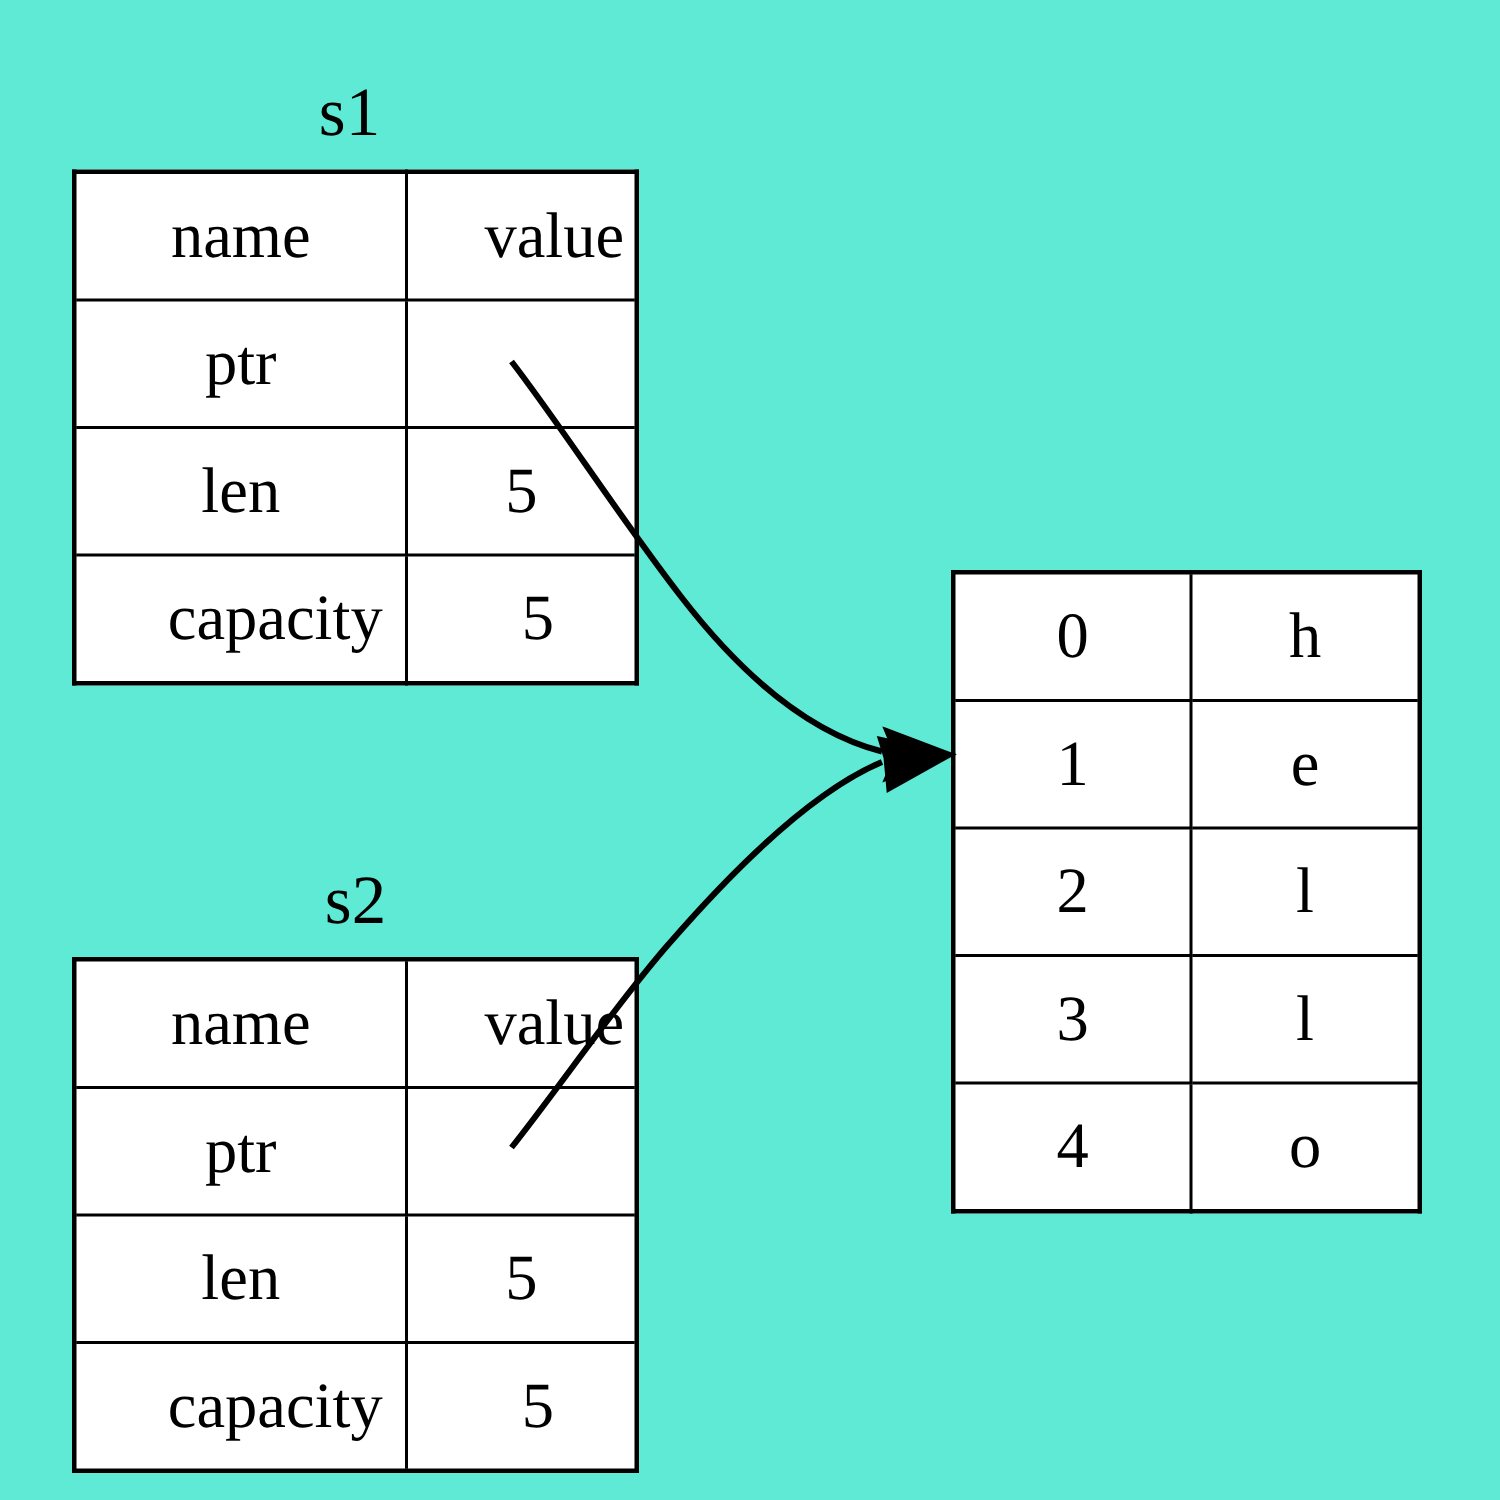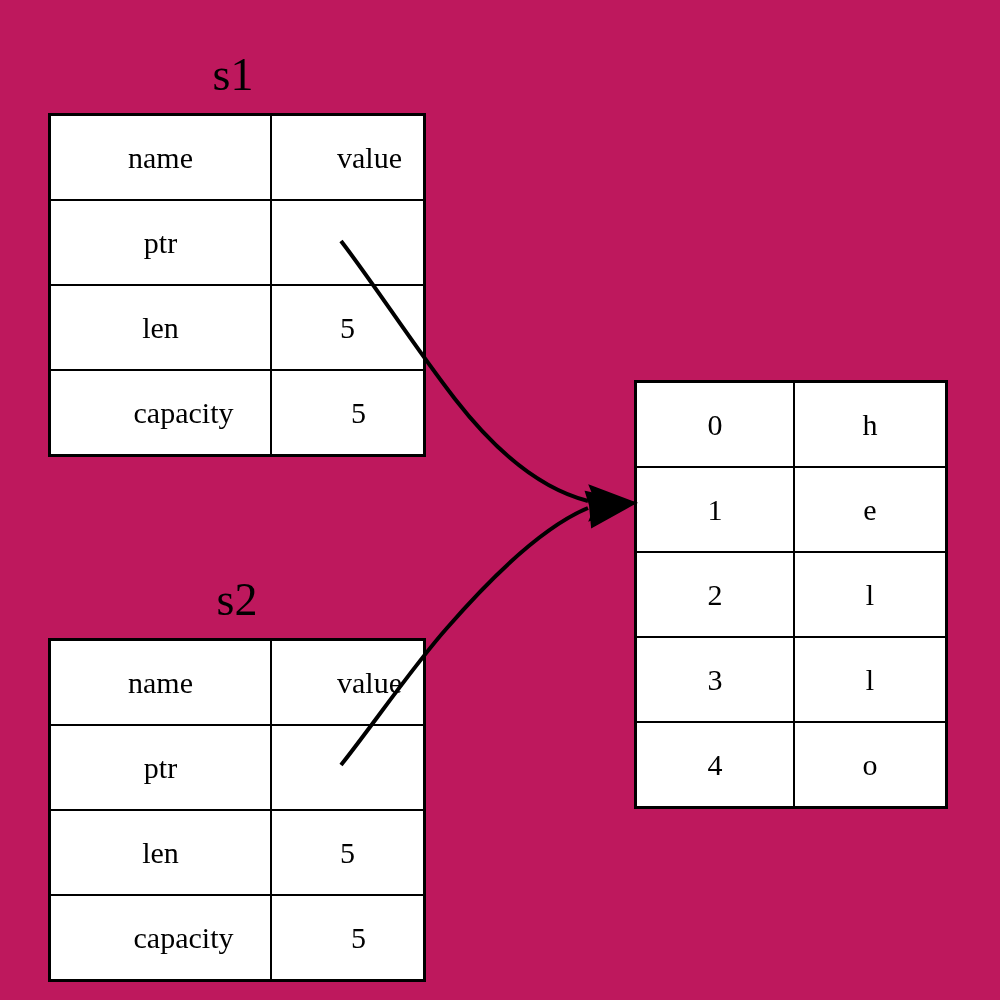--- a/index.html
+++ b/index.html
@@ -12,21 +12,21 @@
     width: 1000px;
     height: 1000px;
     font-family: "Liberation Serif", "DejaVu Serif", serif;
     color: #000000;
     overflow: hidden;
   }
   #canvas {
     position: relative;
     width: 1000px;
     height: 1000px;
-    background: #be185d;
+    background: #5eead4;
   }
 
   
   .node-title {
     position: absolute;
     font-size: 46px;
     line-height: 1;
     text-align: center;
     white-space: nowrap;
     color: #000;
@@ -37,21 +37,21 @@
     position: absolute;
     border-collapse: collapse;
     table-layout: fixed;
     background: #ffffff;
     border: 3px solid #000000;
   }
   .struct-table td {
     border: 2px solid #000000;
     padding: 0;
     height: 83px;
-    font-size: 30px;
+    font-size: 43px;
     line-height: 1;
     text-align: center;
     vertical-align: middle;
     white-space: nowrap;
     overflow: visible;
     color: #000;
   }
 
   
   .struct-table.sstruct { width: 370px; }

